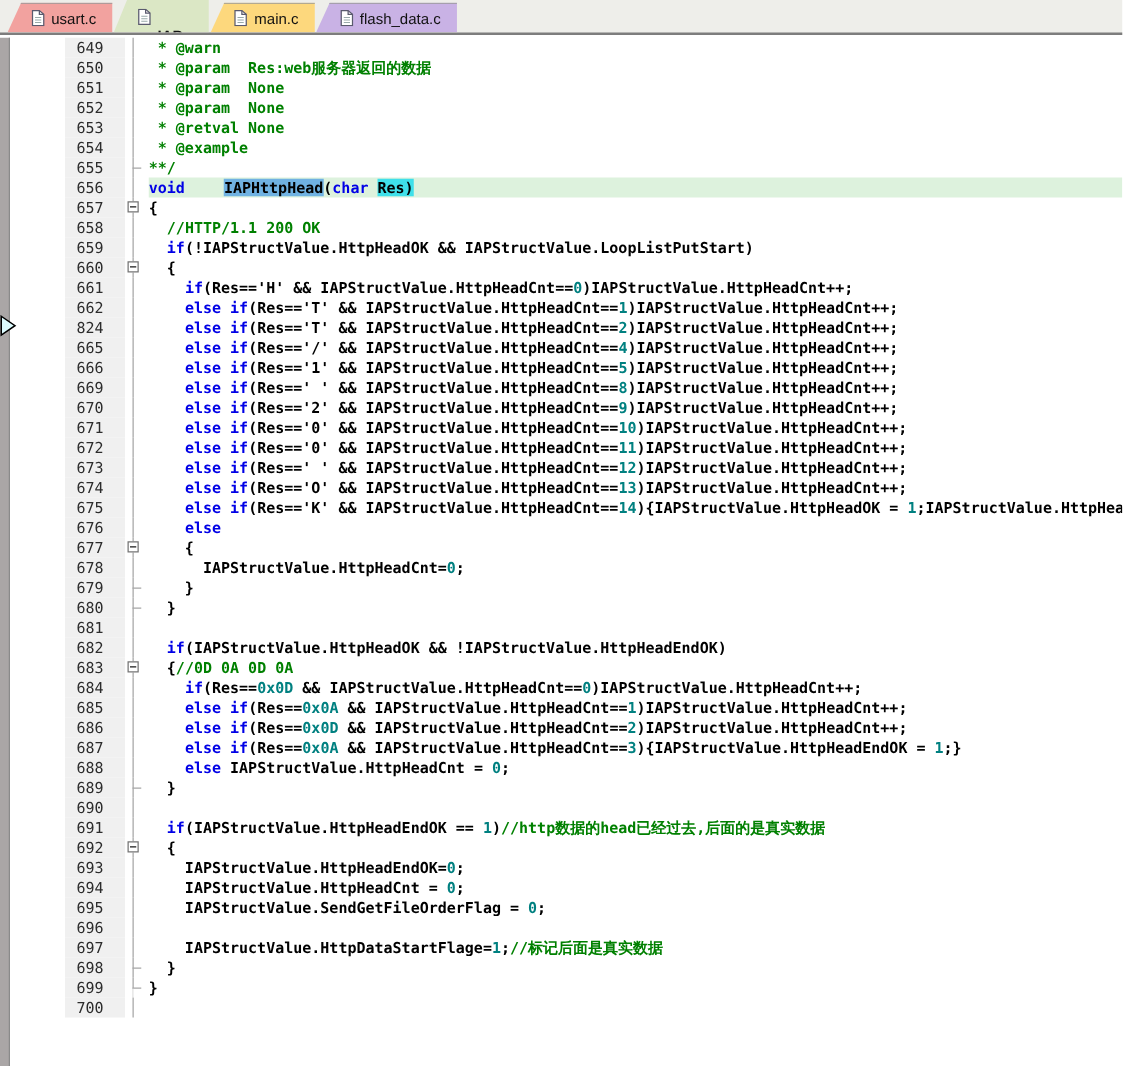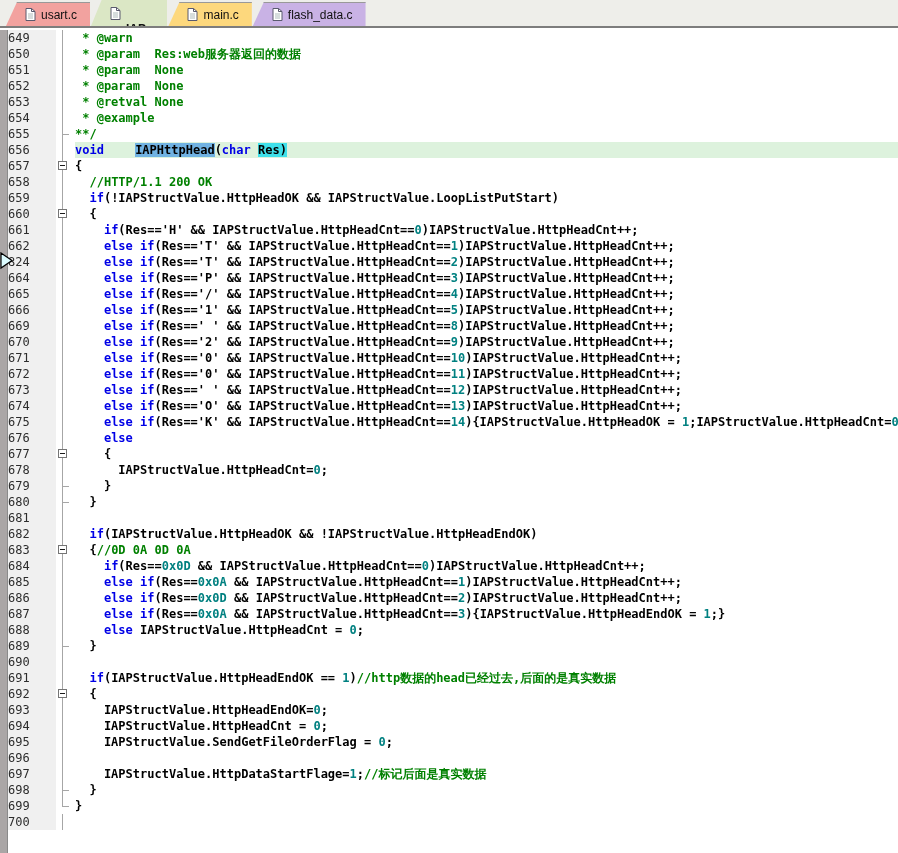--- a/index.html
+++ b/index.html
@@ -13,22 +13,22 @@
        font-size:12px;color:#111;cursor:default;border-top:1px solid #999;}
   .tab.active{height:26px;}
   .tab.active .tlabel{font-weight:bold;text-decoration:underline;margin-top:32px;}
   .doc{display:inline-flex;align-items:center;}
 
   
   .editor{position:absolute;top:30px;left:0;right:0;bottom:0;background:#fff;overflow:hidden;}
   .leftstrip{position:absolute;left:0;top:0;bottom:0;width:7px;background:#aaa6a6;border-right:1px solid #8a8a8a;}
   .rows{position:absolute;left:8px;top:0;right:0;}
   .row{display:flex;height:16px;}
-  .num{flex:0 0 48px;width:48px;background:var(--gutter-bg);color:#2c2c2c;text-align:left;
-       padding-right:8px;box-sizing:border-box;font:12px/16px "DejaVu Sans Mono",monospace;}
+  .num{flex:0 0 48px;width:48px;background:var(--gutter-bg);color:#2c2c2c;text-align:center;
+       padding-right:8px;box-sizing:border-box;font:12px/16px "DejaVu Sans Mono",monospace;margin-left:44px;}
   .fold{flex:0 0 19px;width:19px;position:relative;}
   .fold::before{content:"";position:absolute;left:6px;top:0;bottom:0;width:1px;background:#a6a6a6;}
   .fbox{position:absolute;left:2px;top:3px;width:9px;height:9px;background:#fff;
         border:1px solid #757575;box-sizing:border-box;z-index:2;}
   .fbox::after{content:"";position:absolute;left:1px;right:1px;top:3px;height:1px;background:#1a1a1a;}
   .ftick{position:absolute;left:6px;top:8px;width:7px;height:1px;background:#a6a6a6;}
   .fmask{position:absolute;left:6px;top:9px;bottom:0;width:1px;background:#fff;z-index:1;}
   .code{flex:1;white-space:pre;overflow:hidden;font:bold 12px/16px "DejaVu Sans Mono",monospace;color:var(--plain);}
   .code.hl{background:var(--line-highlight);}
   .tk-p{color:var(--plain);}
@@ -163,25 +163,20 @@
           <div class="num">662</div>
           <div class="fold"></div>
           <div class="code"><span class="tk-p">    </span><span class="tk-k">else</span><span class="tk-p"> </span><span class="tk-k">if</span><span class="tk-p">(Res=='T' &amp;&amp; IAPStructValue.HttpHeadCnt==</span><span class="tk-n">1</span><span class="tk-p">)IAPStructValue.HttpHeadCnt++;</span></div>
         </div>
         <div class="row">
           <div class="num">824</div>
           <div class="fold"></div>
           <div class="code"><span class="tk-p">    </span><span class="tk-k">else</span><span class="tk-p"> </span><span class="tk-k">if</span><span class="tk-p">(Res=='T' &amp;&amp; IAPStructValue.HttpHeadCnt==</span><span class="tk-n">2</span><span class="tk-p">)IAPStructValue.HttpHeadCnt++;</span></div>
         </div>
         <div class="row">
-          <div class="num">664</div>
-          <div class="fold"></div>
-          <div class="code"><span class="tk-p">    </span><span class="tk-k">else</span><span class="tk-p"> </span><span class="tk-k">if</span><span class="tk-p">(Res=='P' &amp;&amp; IAPStructValue.HttpHeadCnt==</span><span class="tk-n">3</span><span class="tk-p">)IAPStructValue.HttpHeadCnt++;</span></div>
-        </div>
-        <div class="row">
           <div class="num">665</div>
           <div class="fold"></div>
           <div class="code"><span class="tk-p">    </span><span class="tk-k">else</span><span class="tk-p"> </span><span class="tk-k">if</span><span class="tk-p">(Res=='/' &amp;&amp; IAPStructValue.HttpHeadCnt==</span><span class="tk-n">4</span><span class="tk-p">)IAPStructValue.HttpHeadCnt++;</span></div>
         </div>
         <div class="row">
           <div class="num">666</div>
           <div class="fold"></div>
           <div class="code"><span class="tk-p">    </span><span class="tk-k">else</span><span class="tk-p"> </span><span class="tk-k">if</span><span class="tk-p">(Res=='1' &amp;&amp; IAPStructValue.HttpHeadCnt==</span><span class="tk-n">5</span><span class="tk-p">)IAPStructValue.HttpHeadCnt++;</span></div>
         </div>
         <div class="row">

